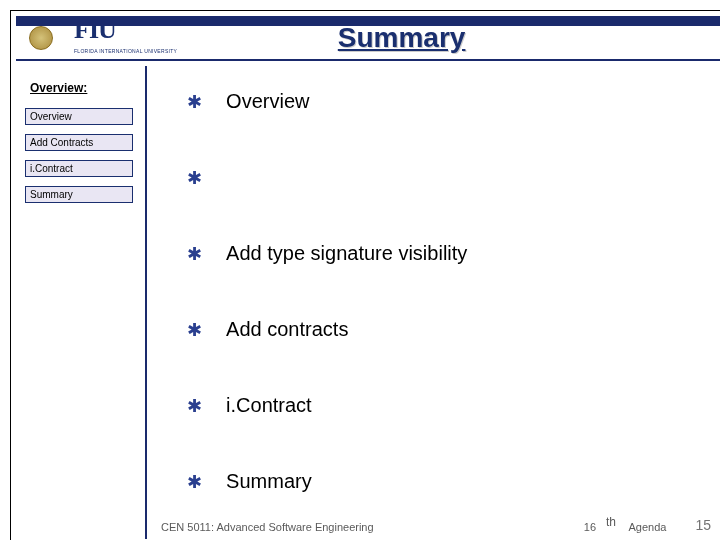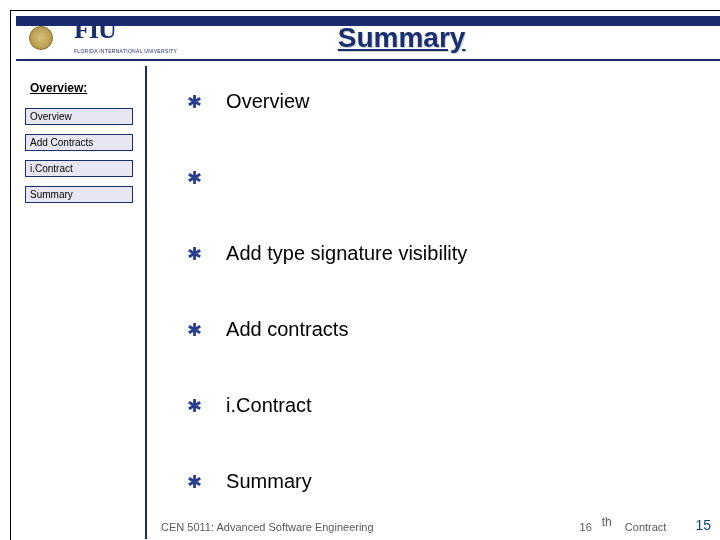--- a/index.html
+++ b/index.html
@@ -95,21 +95,21 @@
   .footer {
     position: absolute;
     left: 128px; right: 4px; bottom: 6px;
     display: flex; align-items: flex-end;
     font-size: 11px; color: #5a5a5a;
   }
   .footer .course { flex: 0 0 auto; margin-left: 12px; }
   .footer .spacer { flex: 1; }
   .footer .lecture { margin-right: 14px; }
   .footer .lecture sup { font-size: 12px; }
-  .footer .pagenum { font-size: 14px; color: #0c4a6e; margin-right: 4px;}
+  .footer .pagenum { font-size: 14px; color: #737373; margin-right: 4px;}
 </style>
 </head>
 <body>
 
 <div class="slide">
   <div class="header">
     <div class="header-bg-stripe"></div>
     <div class="logo-area">
       <div class="seal"></div>
       <div class="fiu-mark">
@@ -156,17 +156,17 @@
         <span class="bullet">✱</span>
         <span>Summary</span>
       </div>
     </div>
   </div>
 
   <div class="footer">
     <span class="course">CEN 5011: Advanced Software Engineering</span>
     <span class="spacer"></span>
     <span class="lecture">
-      <span>16</span><sup>th</sup><span> Contract</span>
+      <span>16</span><sup>th</sup><span> Agenda</span>
     </span>
     <span class="pagenum">15</span>
   </div>
 </div>
 
 </body></html>

